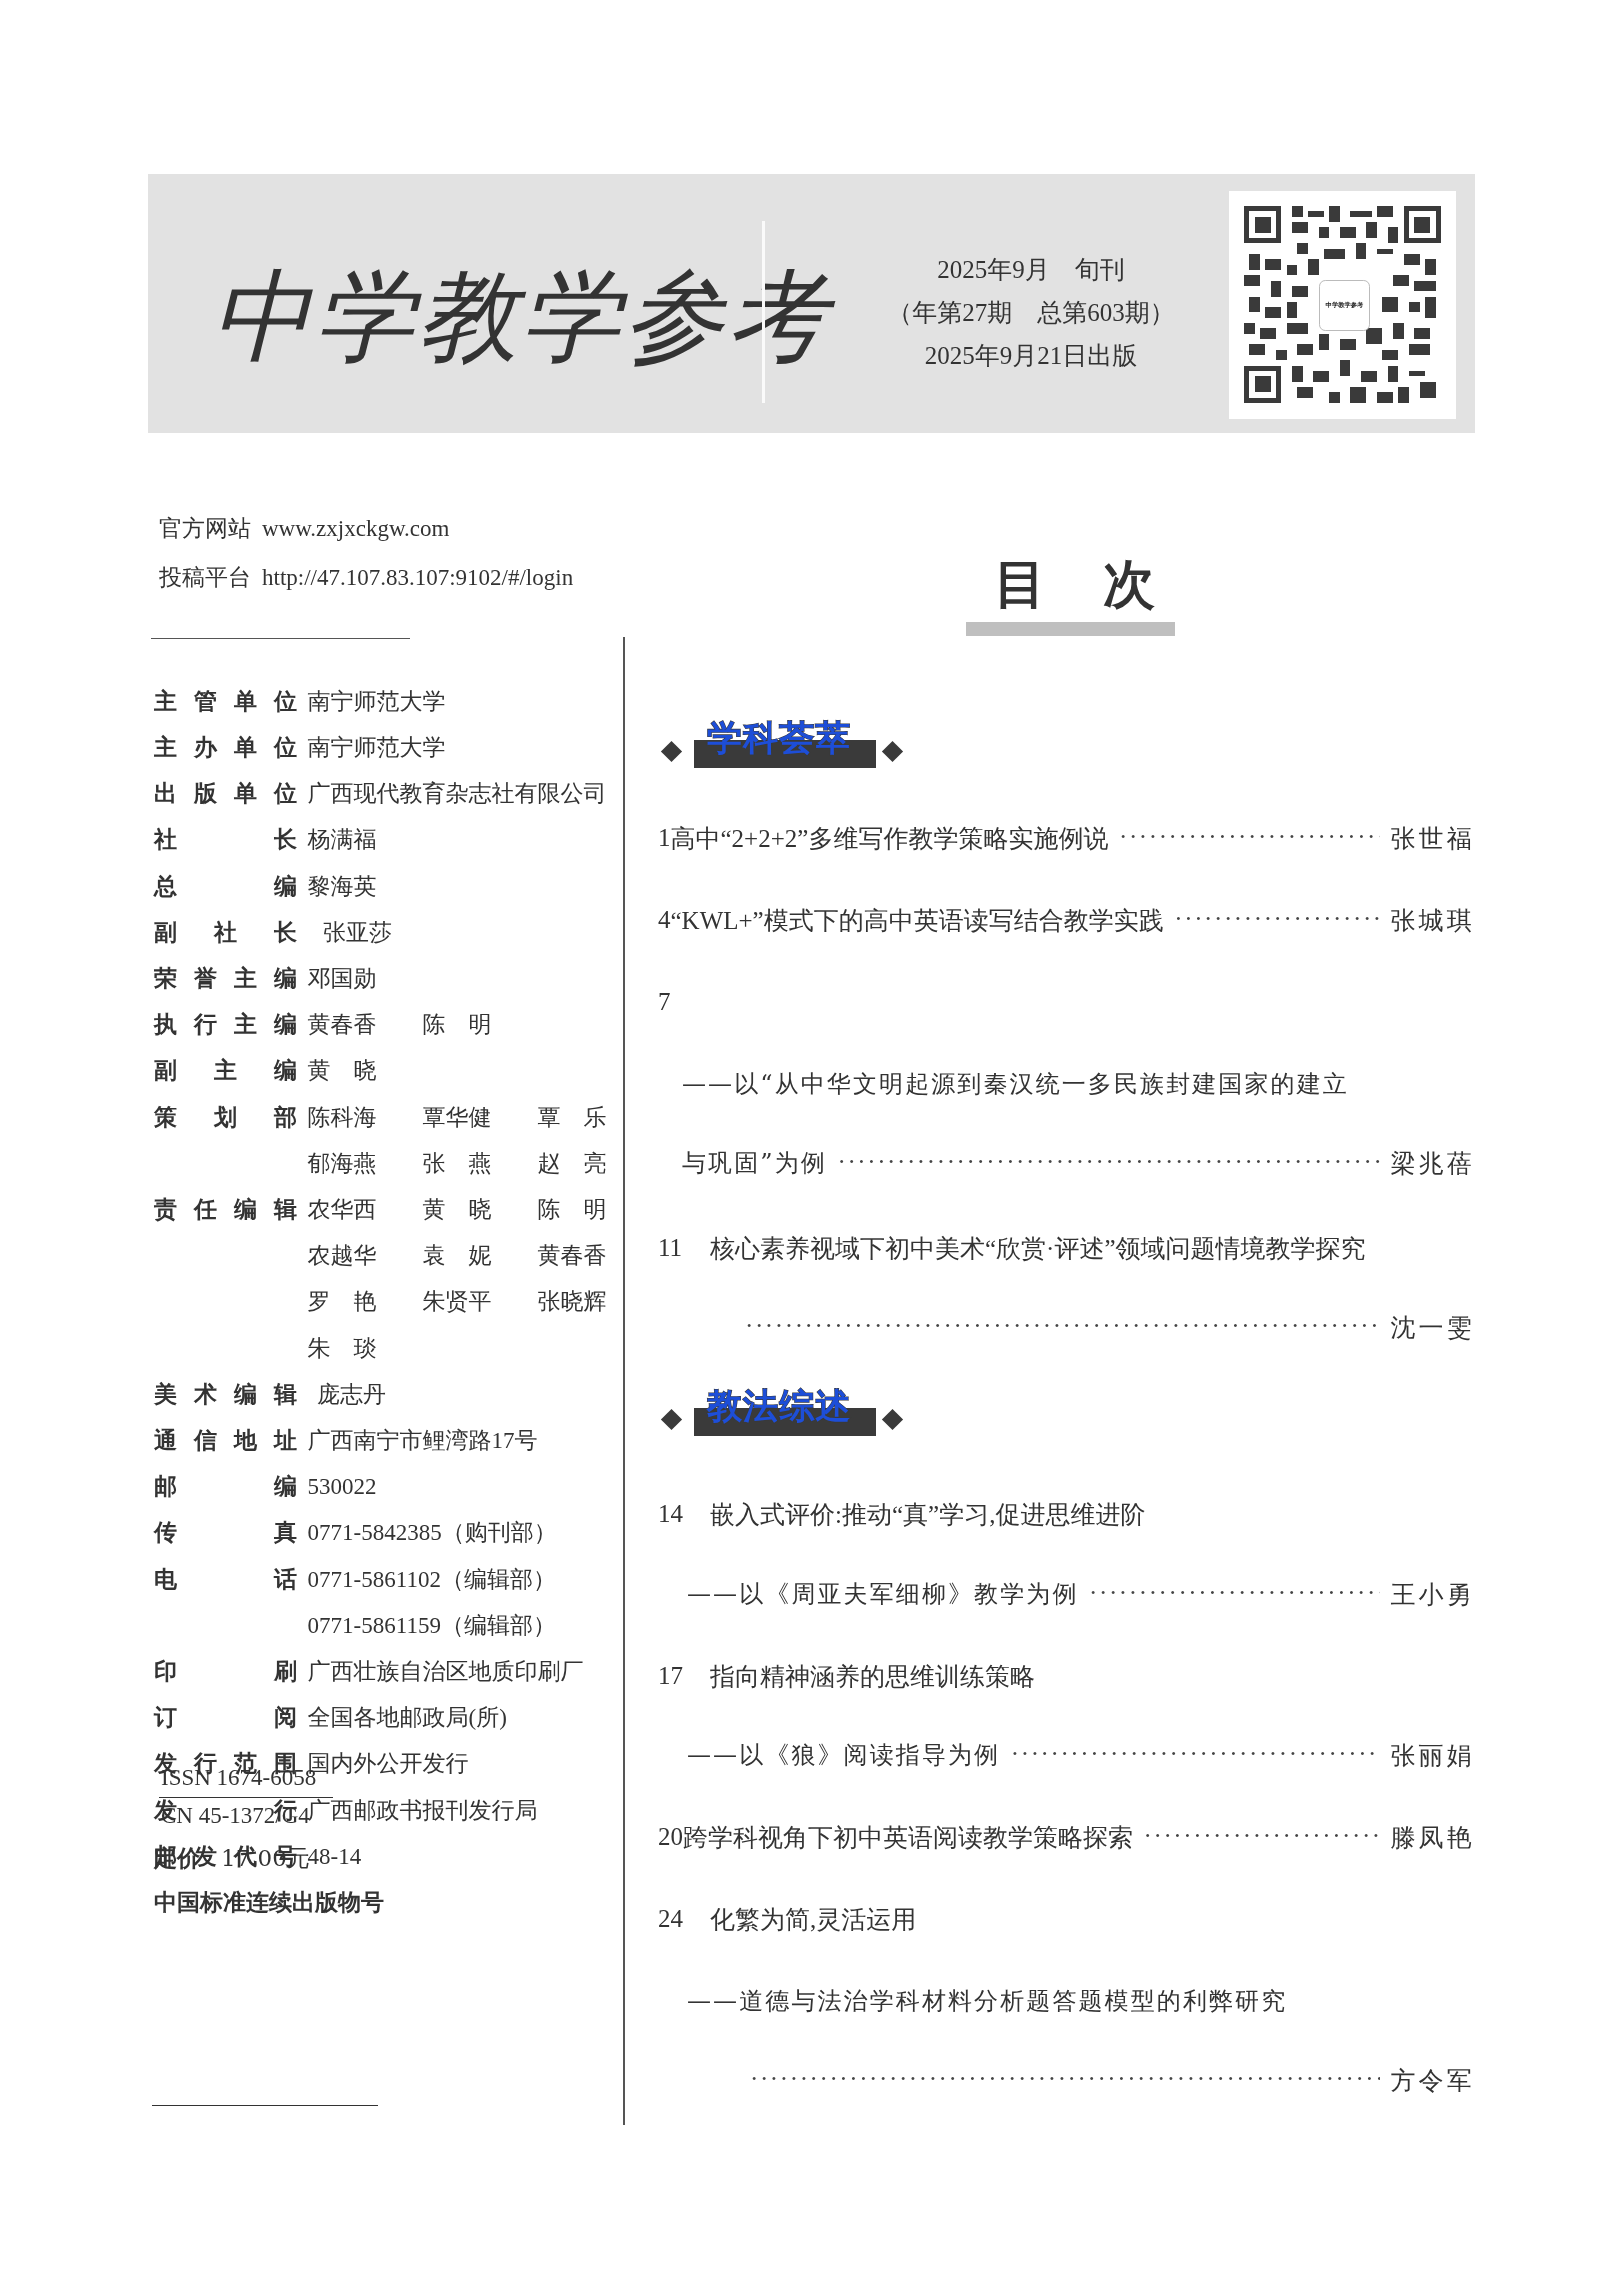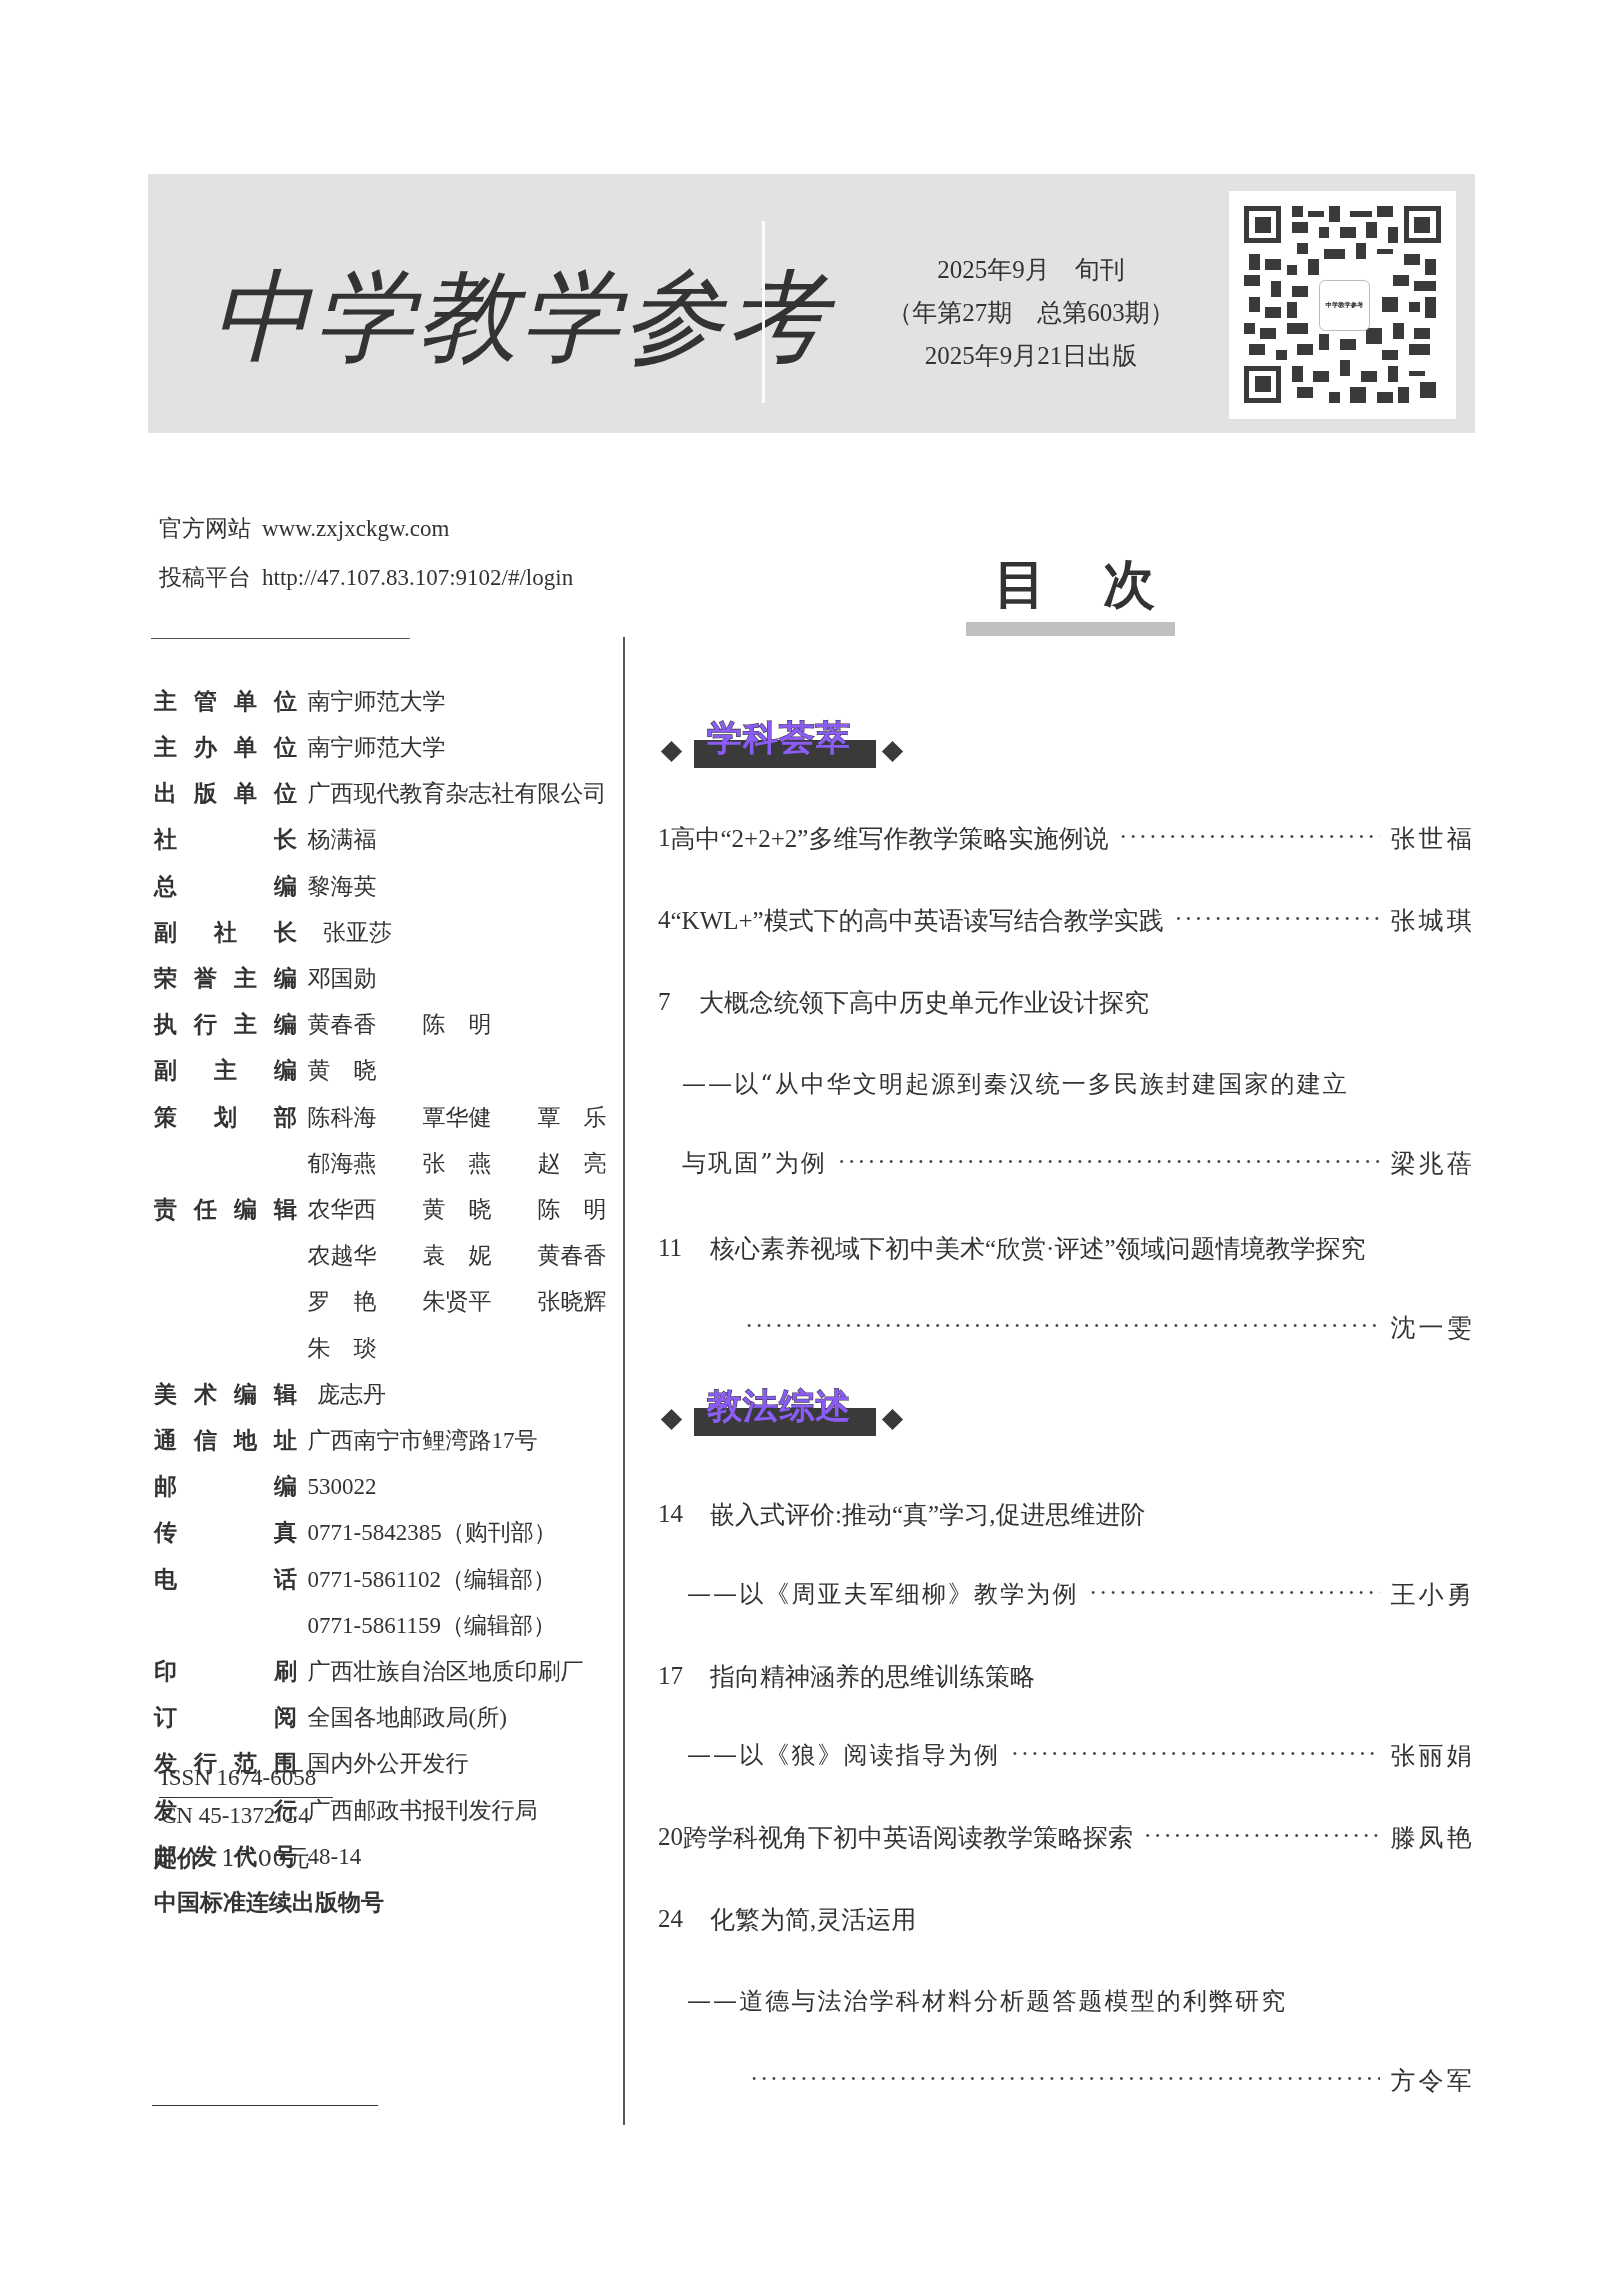--- a/index.html
+++ b/index.html
@@ -34,21 +34,21 @@
   .issn{left:161px;top:1765px;font-size:23px;font-family:"Liberation Serif",serif;white-space:nowrap;}
   .issn-rule{left:159px;top:1797px;width:174px;height:1.1px;background:#333;}
   .cn{left:161px;top:1803px;font-size:23px;font-family:"Liberation Serif",serif;white-space:nowrap;}
   .price{left:154px;top:1843px;font-size:23px;white-space:nowrap;}
   .price b{font-family:"DejaVu Sans",sans-serif;margin-right:21px;}
   .rule-bot{left:152px;top:2105px;width:226px;height:1.1px;background:#333;}
   
   .sec{left:658px;height:48px;width:254px;}
   .sec .box{position:absolute;left:36px;top:21px;width:182px;height:28px;background:#3a3a3a;}
   .sec .txt{position:absolute;left:49px;top:-4.2px;font-size:35px;font-family:"DejaVu Sans",sans-serif;font-weight:bold;
-       color:#8b5cf6;-webkit-text-stroke:1.1px #3a3a3a;paint-order:stroke fill;letter-spacing:1.1px;white-space:nowrap;}
+       color:#1d4ed8;-webkit-text-stroke:1.1px #3a3a3a;paint-order:stroke fill;letter-spacing:1.1px;white-space:nowrap;}
   .sec .dia{position:absolute;top:25px;width:15px;height:15px;background:#3a3a3a;transform:rotate(45deg);}
   
   .t-line{left:658px;width:817px;height:32px;font-size:25px;white-space:nowrap;display:flex;align-items:center;
        font-family:"Liberation Serif","DejaVu Serif",serif;color:#333;}
   .t-num{display:inline-block;width:41px;}
   .t-title{flex:0 0 auto;}
   .dots{flex:1 1 auto;overflow:hidden;margin:0 10.6px;letter-spacing:1.6px;color:#444;height:32px;line-height:30px;}
   .dots::before{content:"··········································································································································";}
   .t-author{flex:0 0 auto;letter-spacing:3.2px;}
   .sub{font-family:"DejaVu Serif",serif;letter-spacing:2.1px;font-size:24px;}
@@ -427,21 +427,20 @@
   <span class="t-author">张世福</span>
 </div>
 <div class="abs t-line" style="top:904px">
   <span class="t-num">4</span>
   <span class="t-title">“KWL+”模式下的高中英语读写结合教学实践</span>
   <span class="dots"></span>
   <span class="t-author">张城琪</span>
 </div>
 <div class="abs t-line" style="top:986px">
   <span class="t-num">7</span>
-  <span class="t-title">大概念统领下高中历史单元作业设计探究</span>
 </div>
 <div class="abs t-line" style="top:1068px;left:682px;width:793px">
   <span class="t-title sub">——以“从中华文明起源到秦汉统一多民族封建国家的建立</span>
 </div>
 <div class="abs t-line" style="top:1147px;left:682px;width:793px">
   <span class="t-title sub">与巩固”为例</span>
   <span class="dots"></span>
   <span class="t-author">梁兆蓓</span>
 </div>
 <div class="abs t-line" style="top:1232px">

